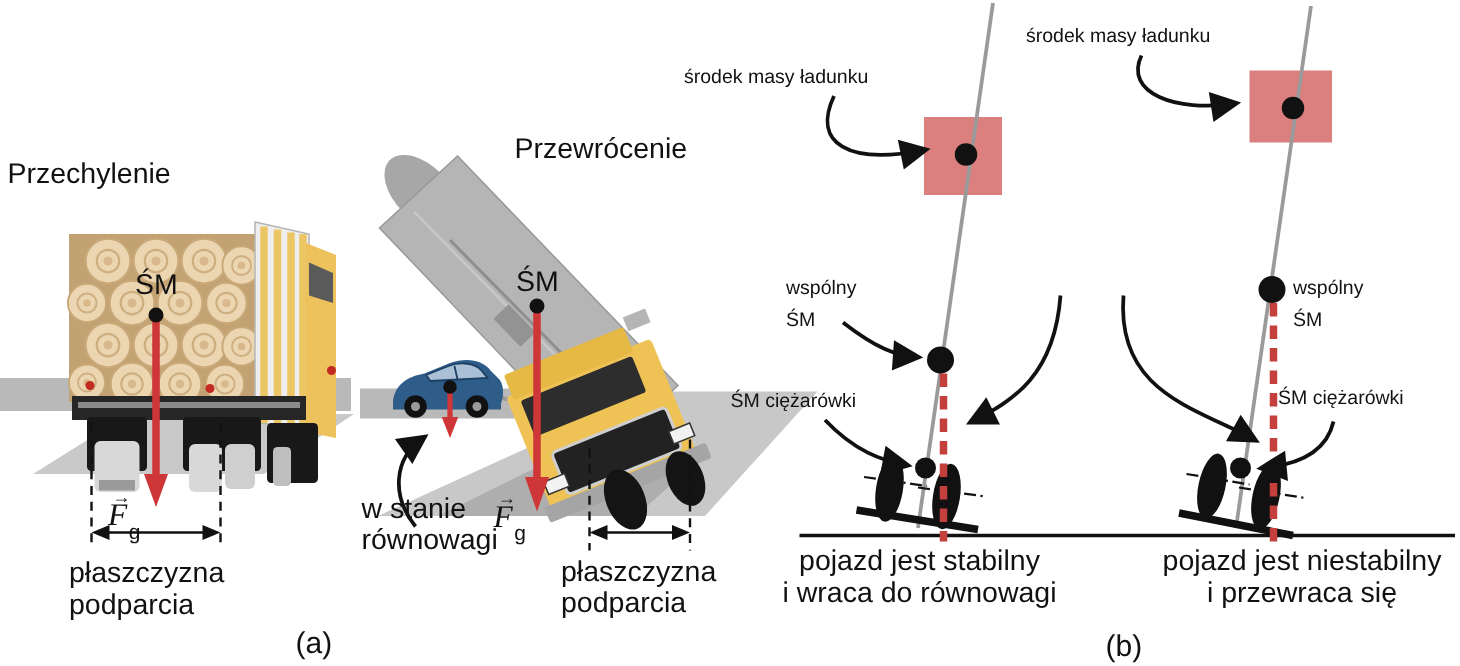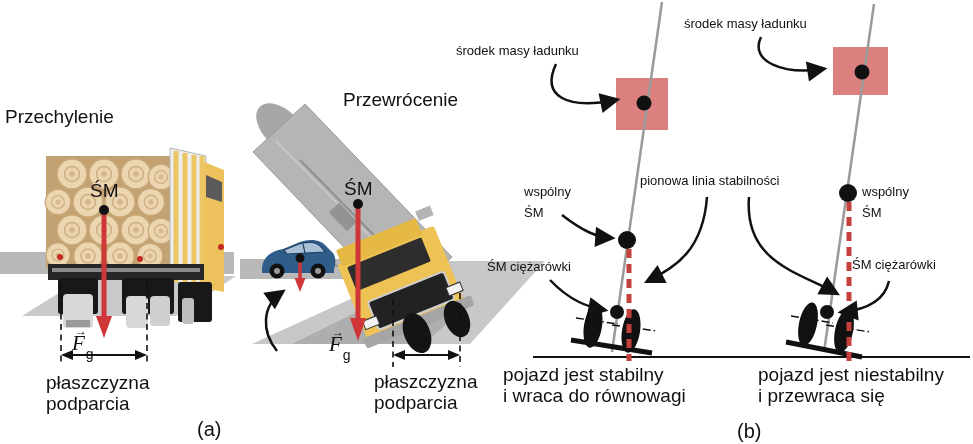--- a/index.html
+++ b/index.html
@@ -1,21 +1,21 @@
 <!DOCTYPE html>
 <html><head>
 <meta charset="utf-8">
 <style>
   html,body{margin:0;padding:0;background:#fff}
   .stage{position:relative;width:973px;height:444px;overflow:hidden;background:#fff;
          font-family:"Liberation Sans",sans-serif;color:#111}
   svg.art{position:absolute;left:0;top:0}
   .lbl{position:absolute;font-size:19px;line-height:21px;white-space:pre-line}
   .b18{font-size:13px;line-height:21px}
-  .cap{width:220px}
+  .cap{text-align:center;width:220px}
   .panel-tag{font-size:20px}
   .fg{font-family:"Liberation Serif",serif;font-style:italic;font-size:21px;line-height:21px}
   .fg sub{font-size:14px;font-style:normal;font-family:"Liberation Sans",sans-serif;
           position:relative;top:4px;left:1px}
   .vec{position:relative;display:inline-block}
   .vec .arr{position:absolute;left:3px;top:-12px;font-size:12px;font-style:normal;letter-spacing:0}
 </style>
 </head>
 <body>
 
@@ -205,27 +205,28 @@
   <span class="vec"><span class="arr">→</span><span>F</span></span><sub>g</sub>
 </div>
 <div class="lbl fg" style="left:329px;top:313px">
   <span class="vec"><span class="arr">→</span><span>F</span></span><sub>g</sub>
 </div>
 
 <div class="lbl" style="left:46px;top:372px">płaszczyzna
 podparcia</div>
 <div class="lbl" style="left:374px;top:371px">płaszczyzna
 podparcia</div>
+<div class="lbl" style="left:241px;top:329px">w stanie
+równowagi</div>
 
 <div class="lbl panel-tag" style="left:197px;top:419px">(a)</div>
 <div class="lbl panel-tag" style="left:737px;top:421px">(b)</div>
 
 <div class="lbl b18" style="left:456px;top:40px">środek masy ładunku</div>
 <div class="lbl b18" style="left:684px;top:13px">środek masy ładunku</div>
-<div class="lbl b18" style="left:640px;top:170px">pionowa linia stabilności</div>
 
 <div class="lbl b18" style="left:524px;top:181px">wspólny
 ŚM</div>
 <div class="lbl b18" style="left:862px;top:181px">wspólny
 ŚM</div>
 <div class="lbl b18" style="left:487px;top:256px">ŚM ciężarówki</div>
 <div class="lbl b18" style="left:852px;top:254px">ŚM ciężarówki</div>
 
 <div class="lbl cap" style="left:503px;top:364px">pojazd jest stabilny
 i wraca do równowagi</div>

